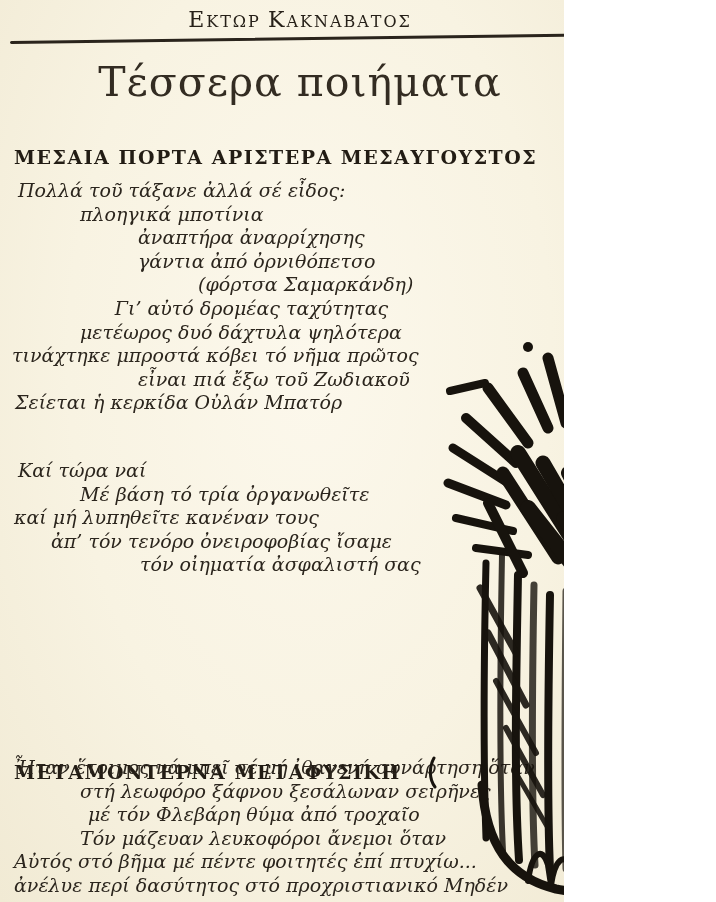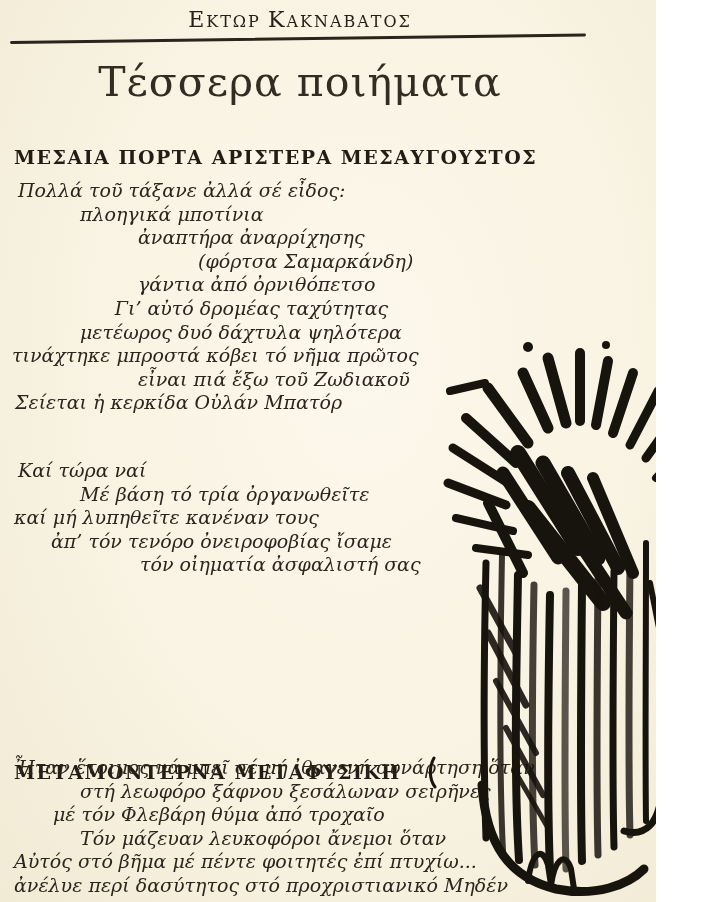--- a/index.html
+++ b/index.html
@@ -1,18 +1,18 @@
 <!DOCTYPE html>
 <html><head>
 <meta charset="utf-8">
 <style>
   html,body{margin:0;padding:0;}
   .page{
     position:relative;
-    width:656px;height:902px;
+    width:564px;height:902px;
     background:#f8f3e2;
     background-image:radial-gradient(ellipse at 55% 40%, #fcf8ec 0%, #f8f3e2 55%, #f1ead4 100%);
     overflow:hidden;
     font-family:"DejaVu Serif","Liberation Serif",serif;
     color:#2b251d;
   }
   .author{
     position:absolute;top:7px;left:0;width:600px;
     text-align:center;
     font-size:16px;letter-spacing:2px;
@@ -73,41 +73,41 @@
 
   <div class="rule"></div>
 
   <h1 class="title">Τέσσερα ποιήματα</h1>
 
   <h2 class="poem-heading" id="ph-0">ΜΕΣΑΙΑ ΠΟΡΤΑ ΑΡΙΣΤΕΡΑ ΜΕΣΑΥΓΟΥΣΤΟΣ</h2>
   <div class="stanza" id="st-0-0">
       <div class="line" style="margin-left: 18px;">Πολλά τοῦ τάξανε ἀλλά σέ εἶδος:</div>
       <div class="line" style="margin-left: 80px;">πλοηγικά μποτίνια</div>
       <div class="line" style="margin-left: 138px;">ἀναπτήρα ἀναρρίχησης</div>
+      <div class="line" style="margin-left: 138px;">γάντια ἀπό ὀρνιθόπετσο</div>
       <div class="line" style="margin-left: 198px;">(φόρτσα Σαμαρκάνδη)</div>
-      <div class="line" style="margin-left: 138px;">γάντια ἀπό ὀρνιθόπετσο</div>
       <div class="line" style="margin-left: 18px; text-align: center;">Γι’ αὐτό δρομέας ταχύτητας</div>
       <div class="line" style="margin-left: 80px;">μετέωρος δυό δάχτυλα ψηλότερα</div>
       <div class="line" style="margin-left: 12px;">τινάχτηκε μπροστά κόβει τό νῆμα πρῶτος</div>
       <div class="line" style="margin-left: 138px;">εἶναι πιά ἔξω τοῦ Ζωδιακοῦ</div>
       <div class="line" style="margin-left: 15px;">Σείεται ἡ κερκίδα Οὐλάν Μπατόρ</div>
     </div>
   <div class="stanza" id="st-0-1">
       <div class="line" style="margin-left: 18px;">Καί τώρα ναί</div>
       <div class="line" style="margin-left: 80px;">Μέ βάση τό τρία ὀργανωθεῖτε</div>
       <div class="line" style="margin-left: 14px;">καί μή λυπηθεῖτε κανέναν τους</div>
       <div class="line" style="margin-left: 51px;">ἀπ’ τόν τενόρο ὀνειροφοβίας ἴσαμε</div>
       <div class="line" style="margin-left: 140px;">τόν οἰηματία ἀσφαλιστή σας</div>
     </div>
 
   <h2 class="poem-heading" id="ph-1">ΜΕΤΑΜΟΝΤΕΡΝΑ ΜΕΤΑΦΥΣΙΚΗ</h2>
   <div class="stanza" id="st-1-0">
       <div class="line" style="margin-left: 14px;">Ἦταν ἕτοιμος νά μπεῖ σέ μή ἰθαγενή συνάρτηση ὅταν</div>
       <div class="line" style="margin-left: 80px;">στή λεωφόρο ξάφνου ξεσάλωναν σειρῆνες</div>
-      <div class="line" style="margin-left: 53px;">μέ τόν Φλεβάρη θύμα ἀπό τροχαῖο</div>
+      <div class="line" style="margin-left: 88px;">μέ τόν Φλεβάρη θύμα ἀπό τροχαῖο</div>
       <div class="line" style="margin-left: 80px;">Τόν μάζευαν λευκοφόροι ἄνεμοι ὅταν</div>
       <div class="line" style="margin-left: 14px;">Αὐτός στό βῆμα μέ πέντε φοιτητές ἐπί πτυχίω...</div>
       <div class="line" style="margin-left: 14px;">ἀνέλυε περί δασύτητος στό προχριστιανικό Μηδέν</div>
     </div>
 
   <figure class="artwork">
     <svg viewBox="0 0 282 565" xmlns="http://www.w3.org/2000/svg">
 
       <g stroke-width="10">
         <line x1="95" y1="40" x2="120" y2="95" stroke-width="11"></line>

